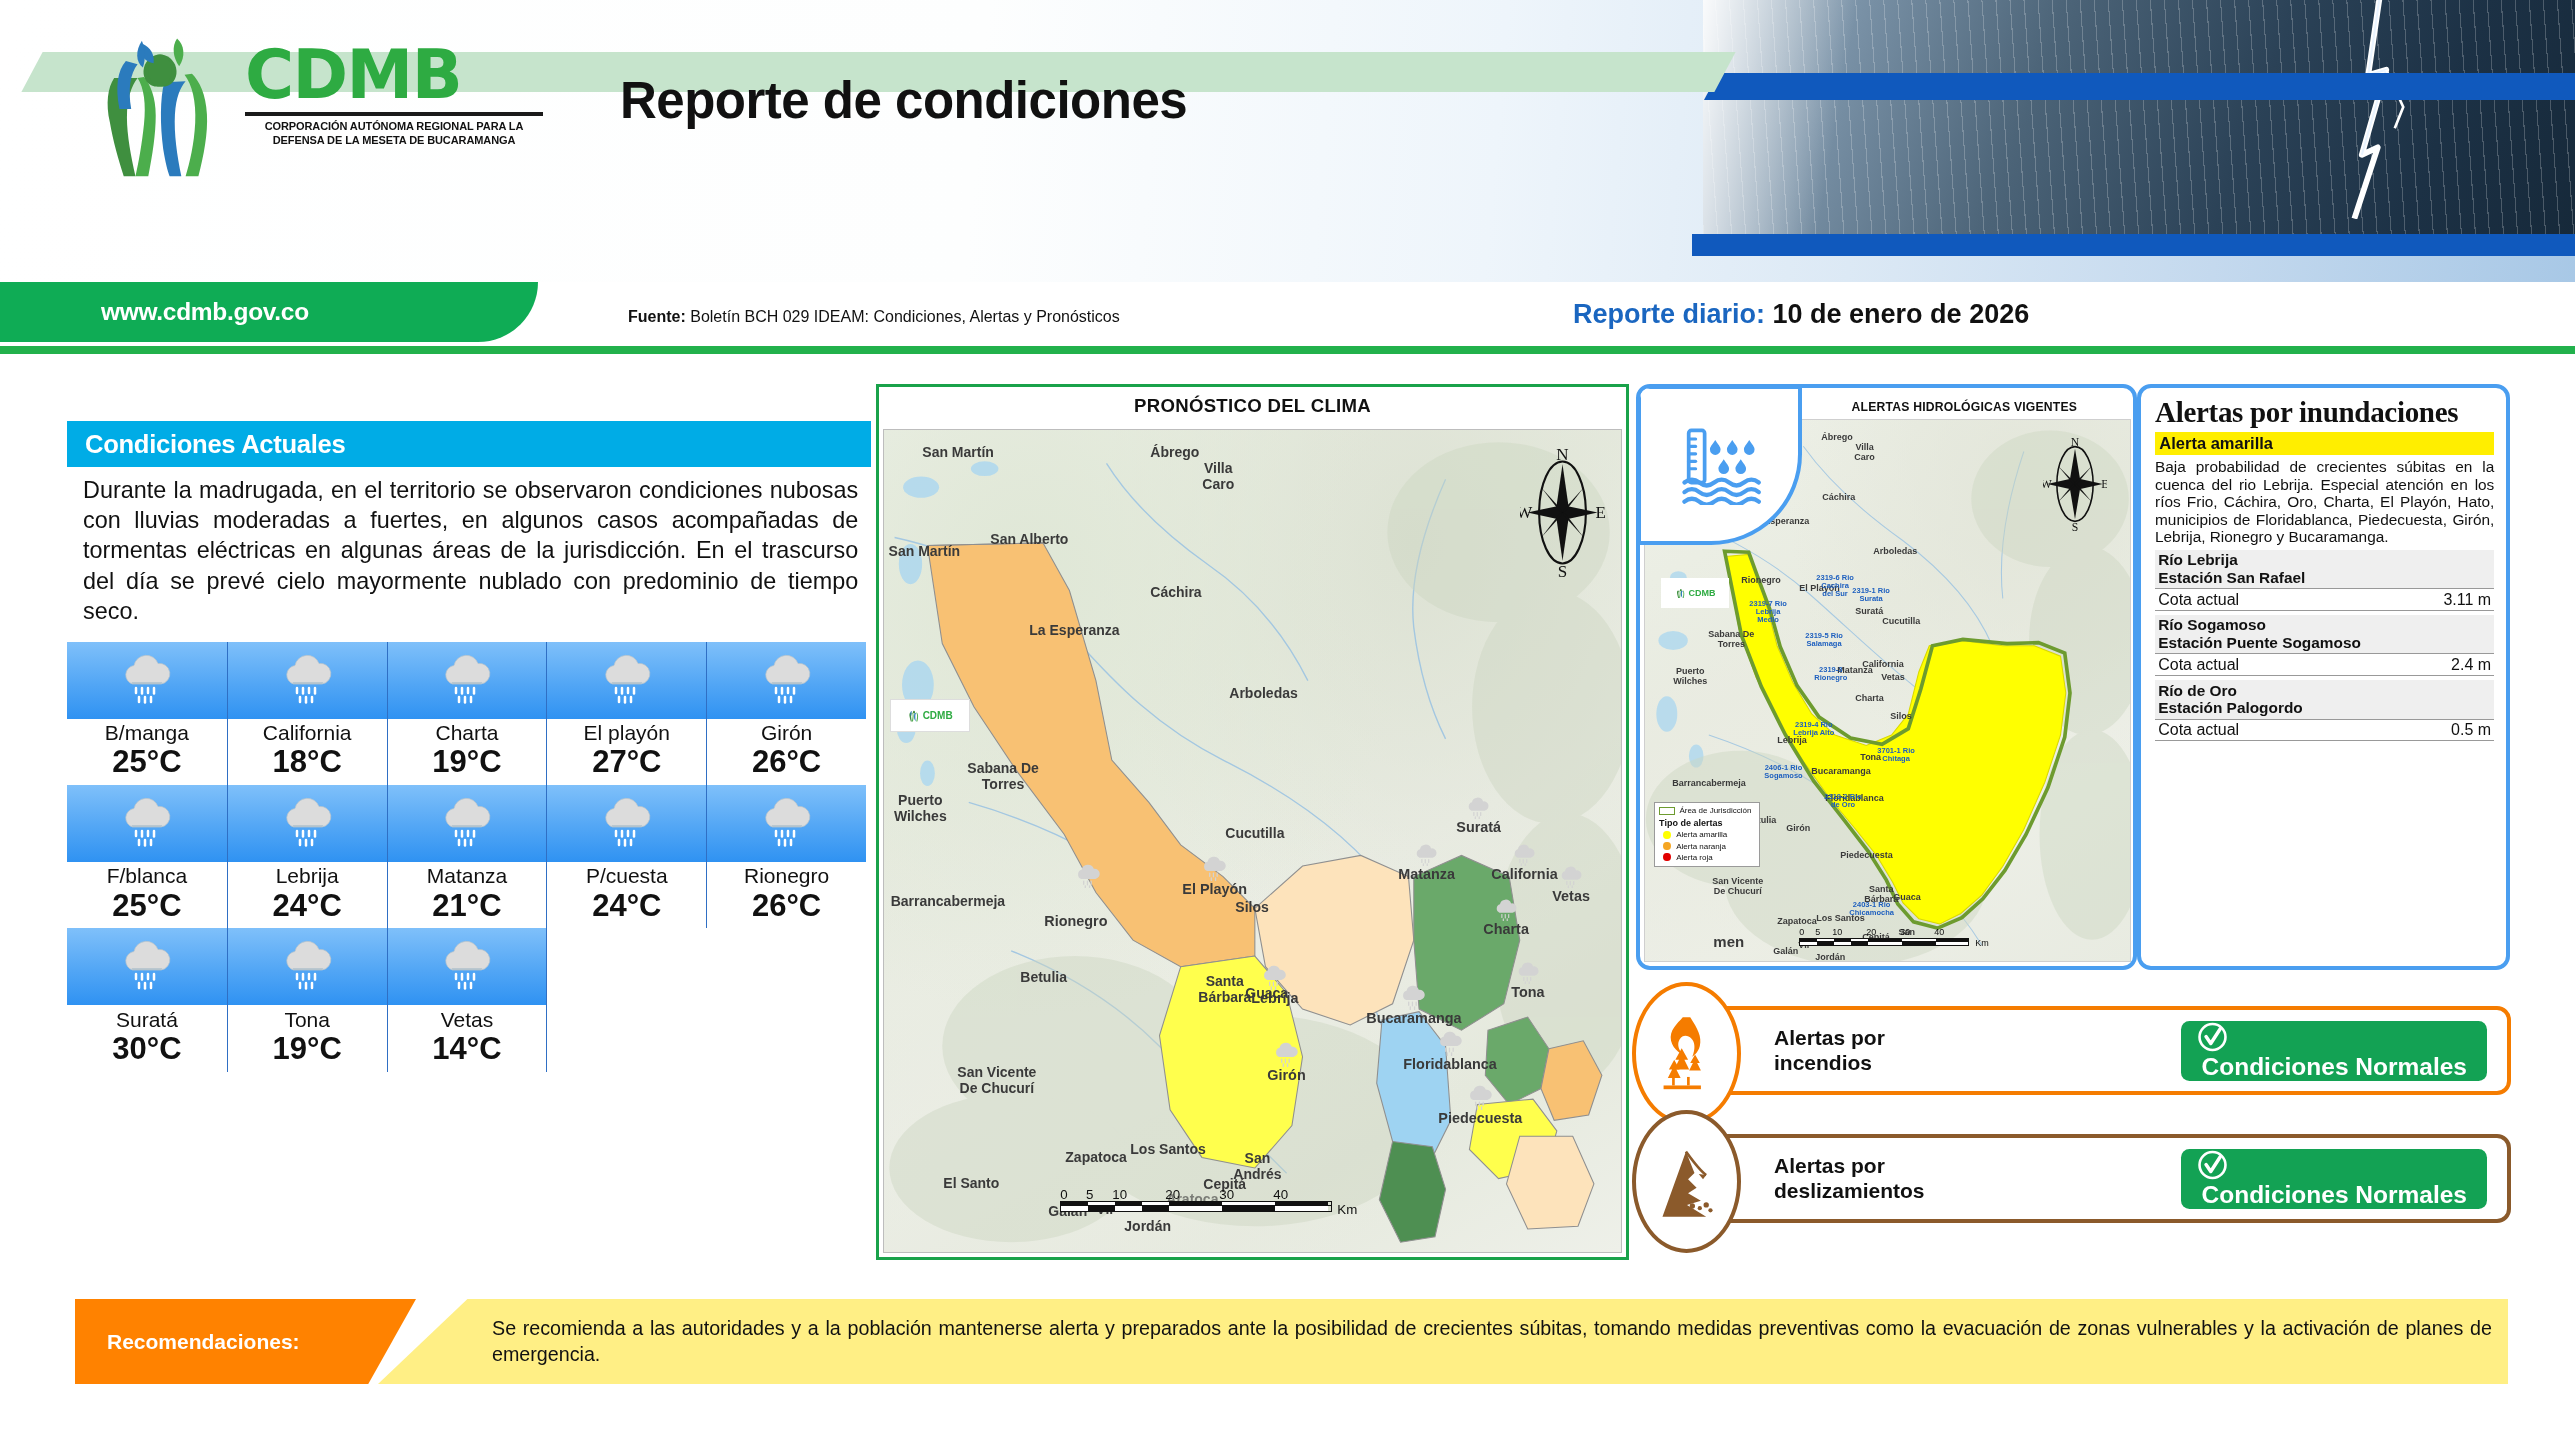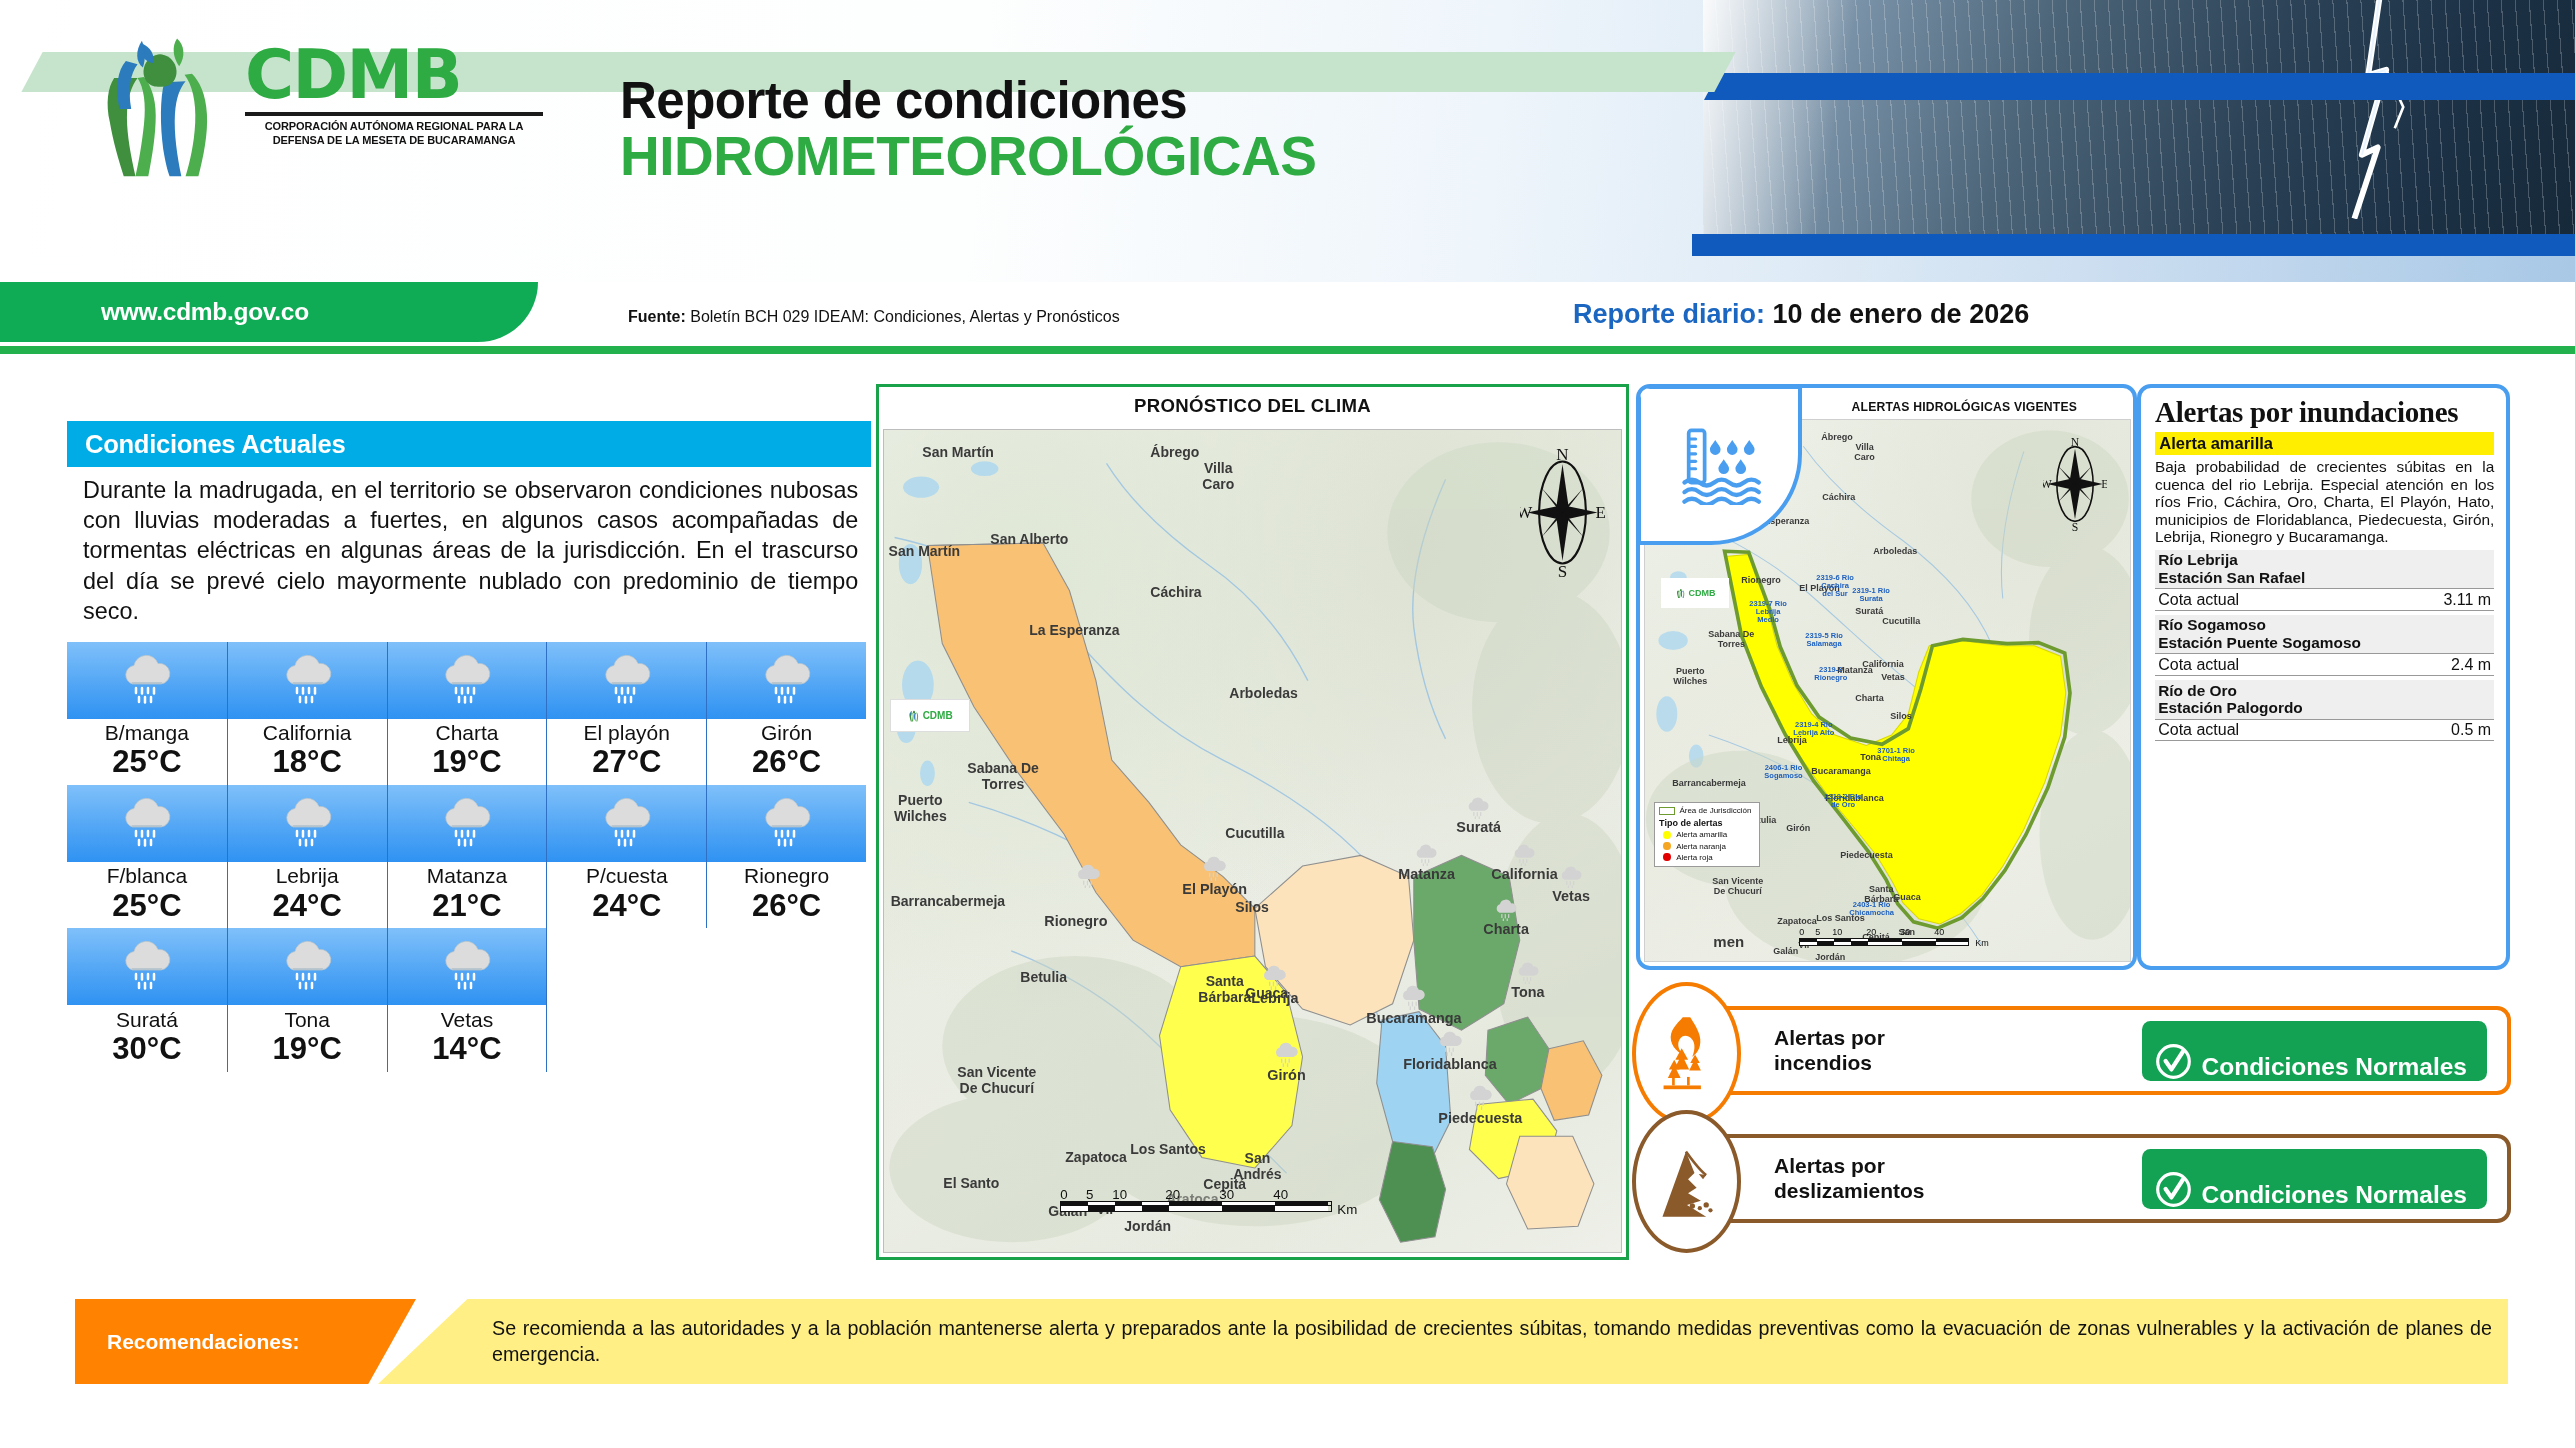--- a/index.html
+++ b/index.html
@@ -201,21 +201,21 @@
     justify-content: center; z-index: 5;
   }
   #circ-fire { border: 4.8px solid #f57c00; }
   #circ-land { border: 4.8px solid #8b5a2b; }
   .status-label {
     margin-left: 106px; font-size: 21px; font-weight: bold; color: #111;
     line-height: 1.18; white-space: nowrap;
   }
   .status-pill {
     margin-left: auto; margin-right: 20px; background: #13a254; border-radius: 8.5px;
-    height: 60px; display: flex; align-items: flex-end; padding: 0 20px 0 11.7px;
+    height: 60px; display: flex; align-items: flex-start; padding: 0 20px 0 11.7px; flex-direction: column;
   }
   .status-pill-text {
     color: #ffffff; font-size: 24.5px; font-weight: bold; margin-left: 8.5px; white-space: nowrap;
   }
 
   
   #recs { position: absolute; left: 75px; top: 1299px; width: 2433px; height: 85px; }
   #recs-tab {
     position: absolute; left: 0; top: 0; width: 341px; height: 85px; background: #ff8200;
     clip-path: polygon(0 0, 100% 0, 86% 100%, 0 100%);
@@ -271,21 +271,20 @@
     <div id="logo-text">
       <div id="logo-cdmb">CDMB</div>
       <div id="logo-rule"></div>
       <div class="logo-sub">CORPORACIÓN AUTÓNOMA REGIONAL PARA LA</div>
       <div class="logo-sub">DEFENSA DE LA MESETA DE BUCARAMANGA</div>
     </div>
   </div>
 
   <div id="title-block">
     <div id="title-line1">Reporte de condiciones</div>
-    <div id="title-line2">HIDROMETEOROLÓGICAS</div>
   </div>
 </div>
 
 <div id="urlbar-row">
   <div id="url-green">
     <span id="url-text">www.cdmb.gov.co</span>
   </div>
   <div id="fuente">
     <b>Fuente:</b>
     <span>Boletín BCH 029 IDEAM: Condiciones, Alertas y Pronósticos</span>

